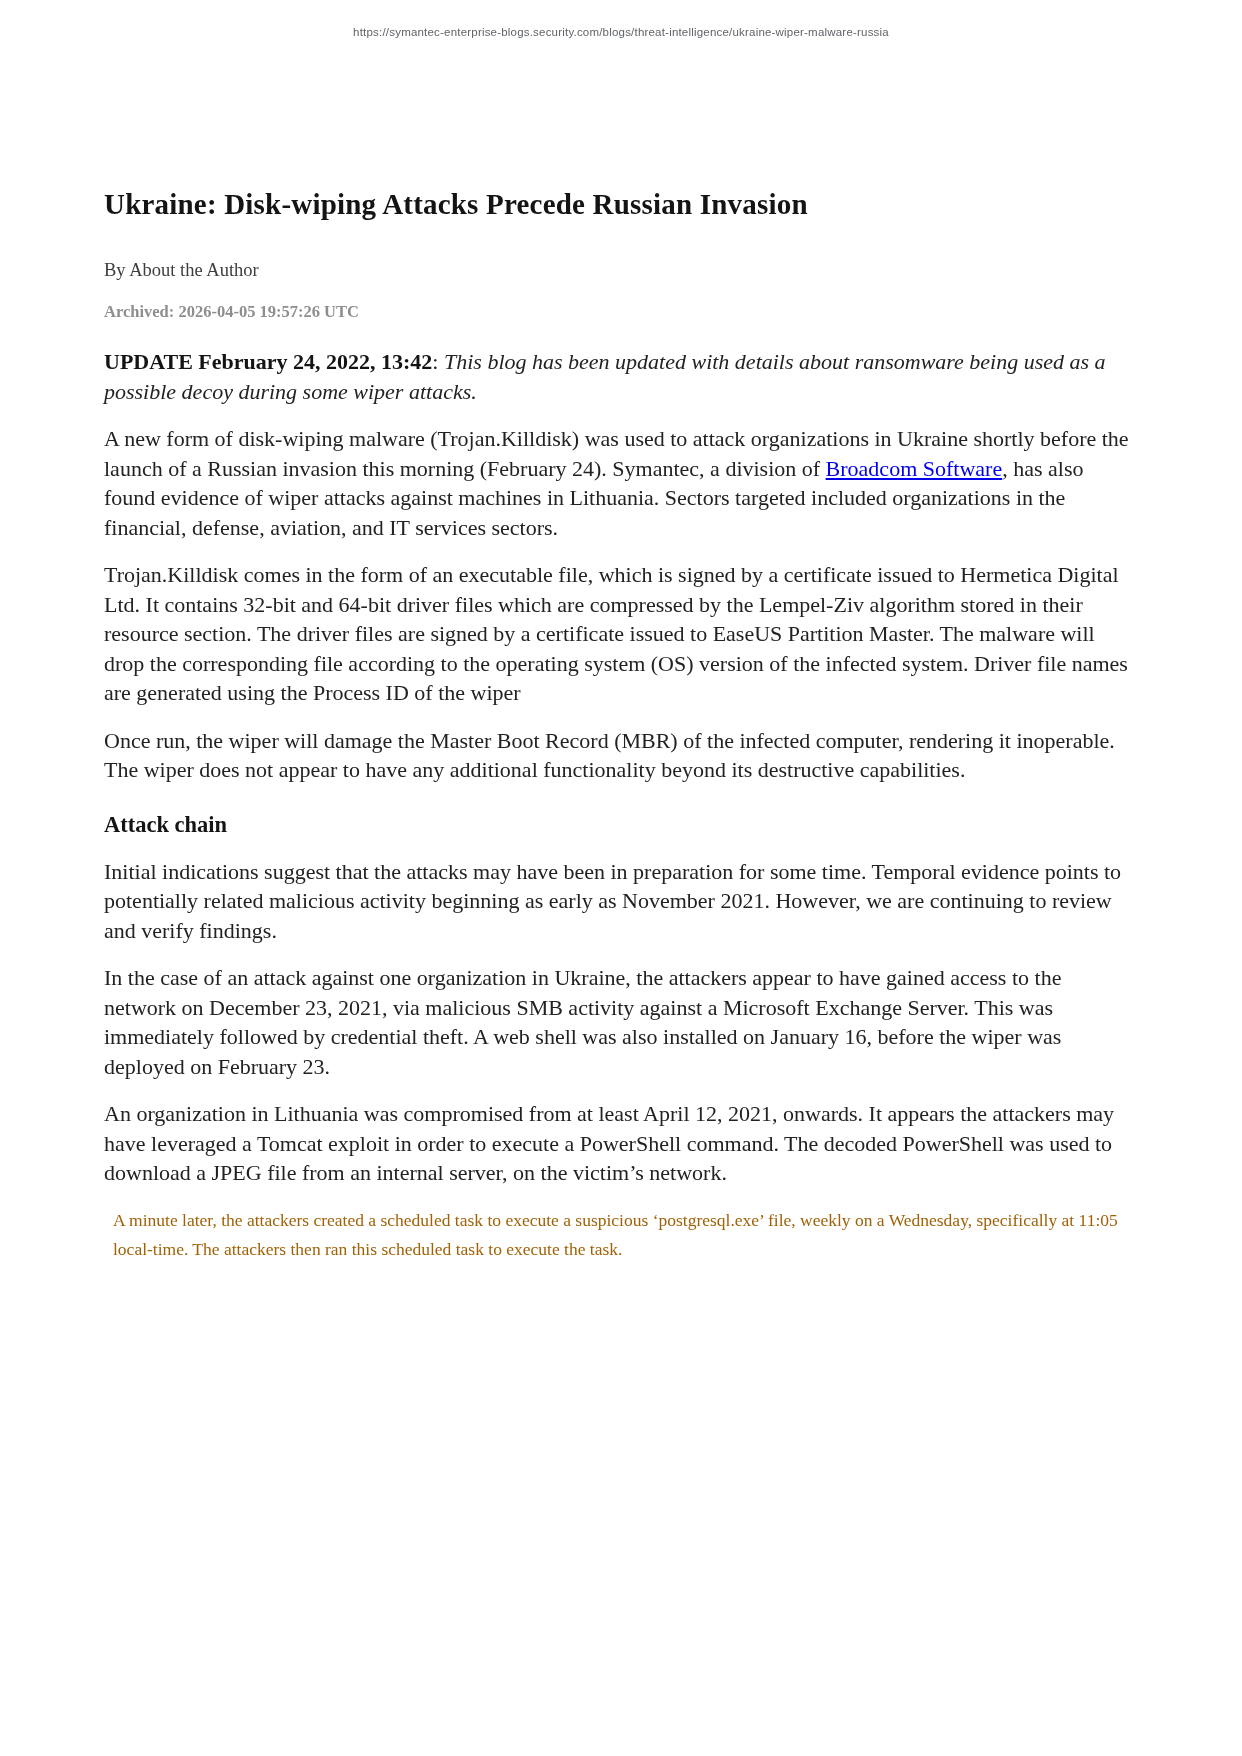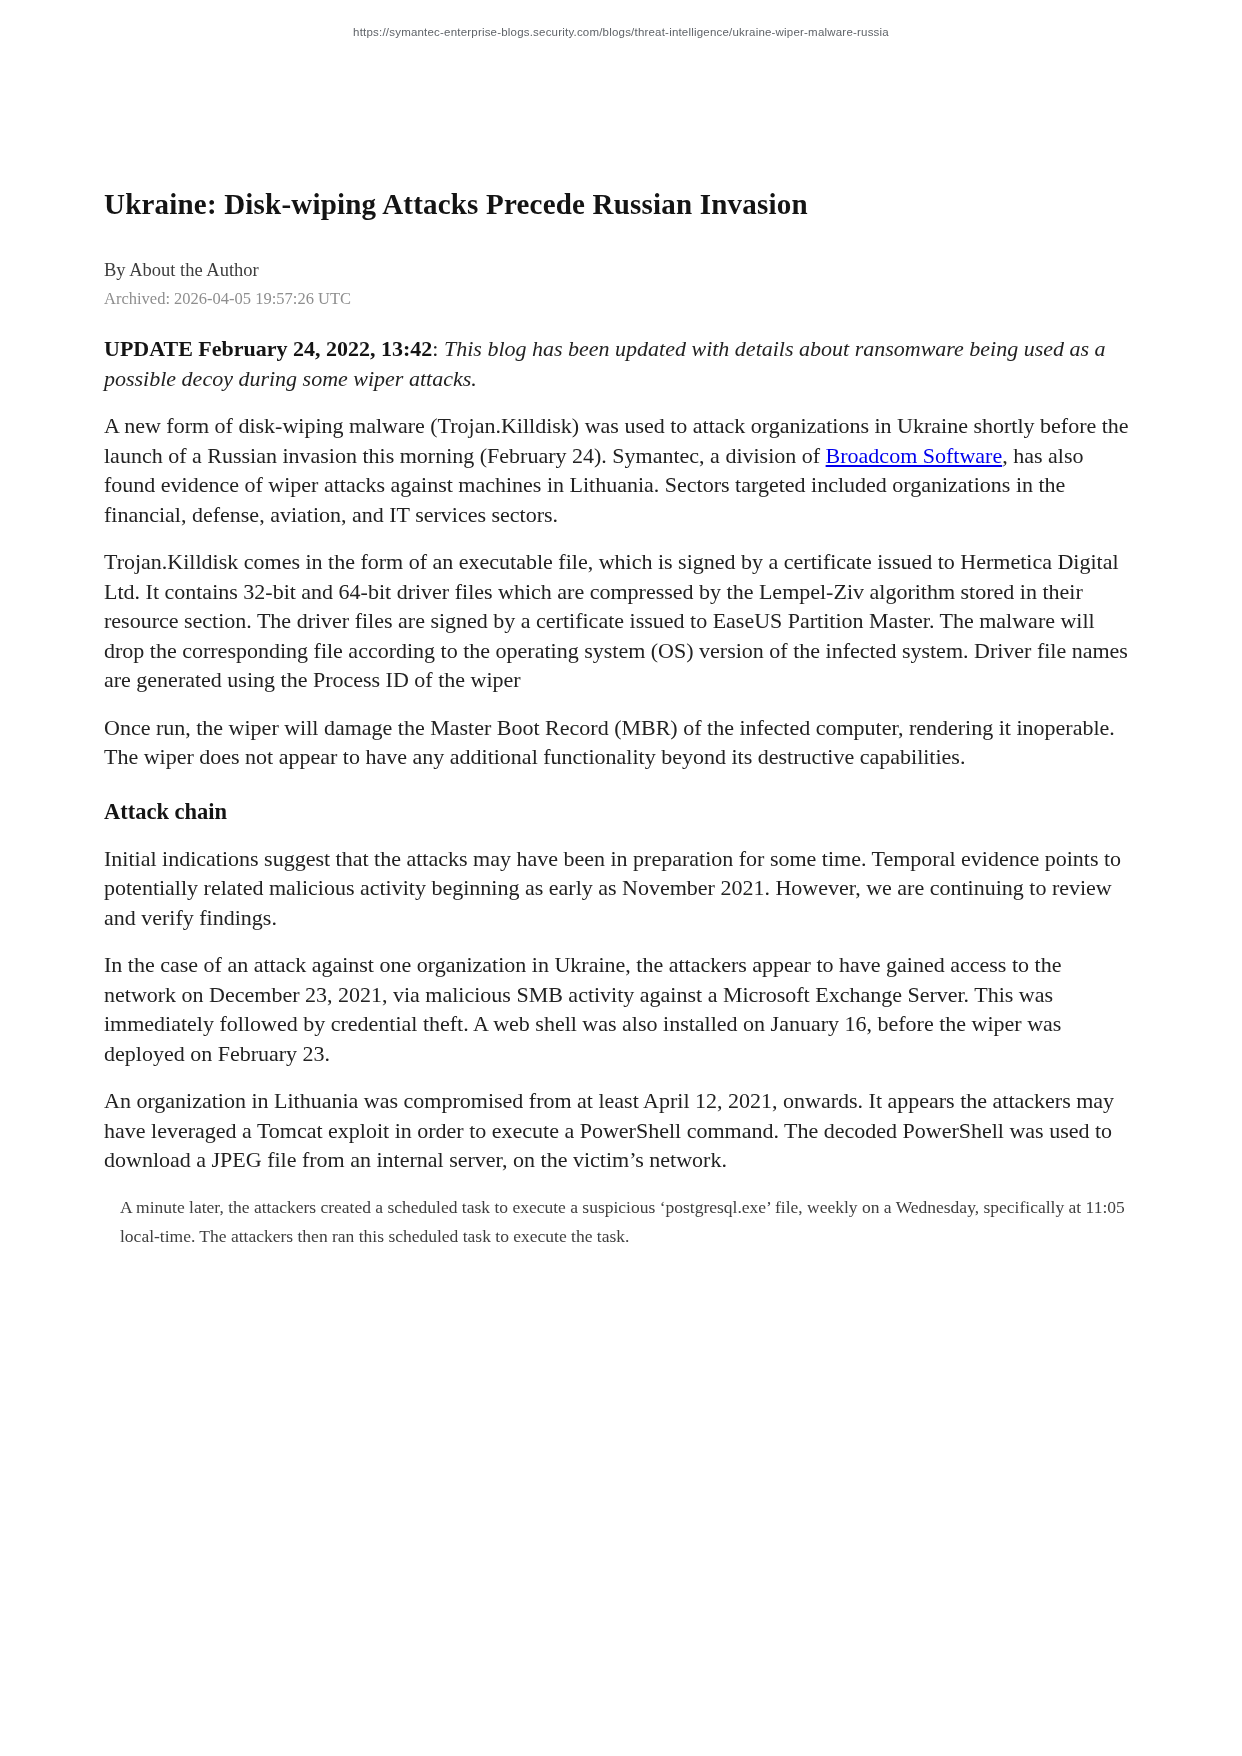--- a/index.html
+++ b/index.html
@@ -42,24 +42,25 @@
     color: #141414;
     letter-spacing: 0.2px;
   }
   .byline {
     margin: 36px 0 0 0;
     font-size: 18.5px;
     line-height: 23px;
     color: #3d3d3d;
   }
   .archived {
-    margin: 6px 0 0 0;
+    margin: 19px 0 0 0;
     font-size: 16.5px;
     line-height: 22px;
     color: #8e8e8e;
+    font-weight: bold;
   }
   .content p.body-para {
     margin: 24px 0 0 0;
     font-size: 22px;
     line-height: 29.5px;
     color: #222222;
   }
   .content p.body-para ~ p.body-para,
   .content ul.command-list,
   .content p.after-list {
@@ -77,24 +78,24 @@
   }
   ul.command-list {
     margin: 18px 0 0 0;
     padding: 0 0 0 54px;
     font-size: 17.5px;
     line-height: 29.5px;
     color: #222222;
   }
   ul.command-list li { margin: 0; }
   p.after-list {
-    margin: 18px 0 0 16px;
+    margin: 18px 0 0 9px;
     font-size: 17.5px;
     line-height: 29.5px;
-    color: #404040;
+    color: #a16207;
   }
   .upd-label { font-weight: bold; color: #141414; }
   .upd-text { font-style: italic; }
   a.inline-link {
     color: #0000ee;
     text-decoration: underline;
     cursor: pointer;
   }
   .page-footer {
     position: absolute;

